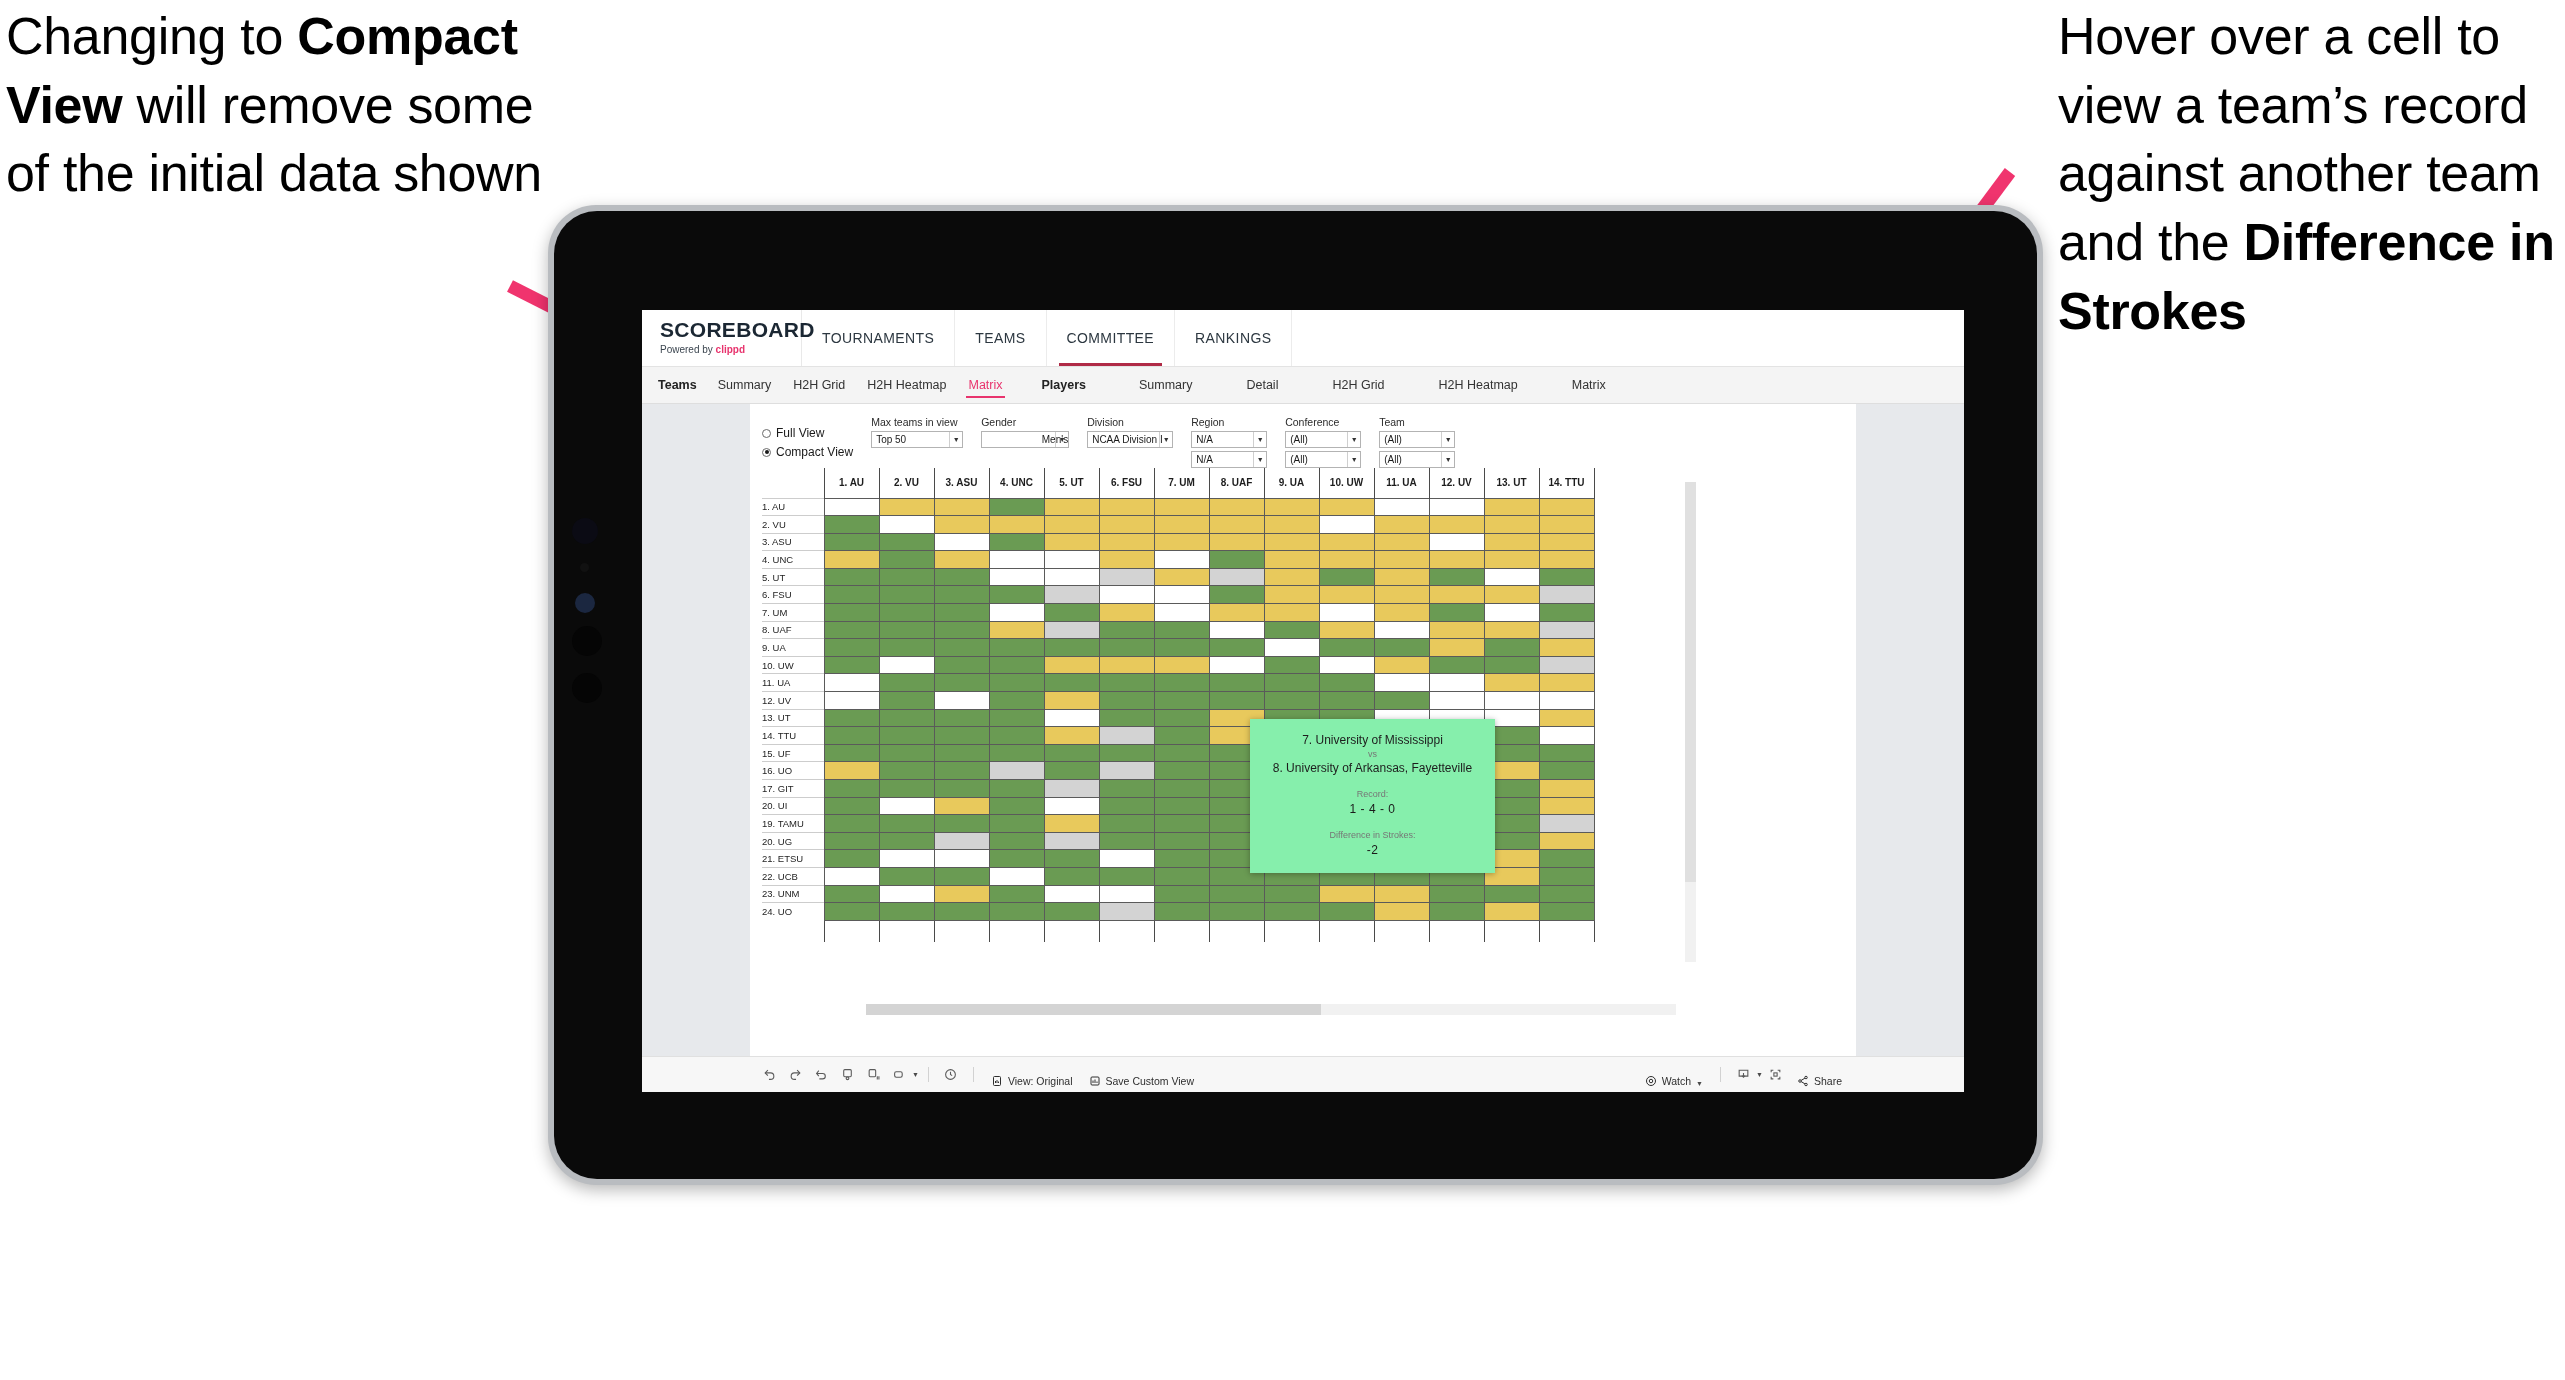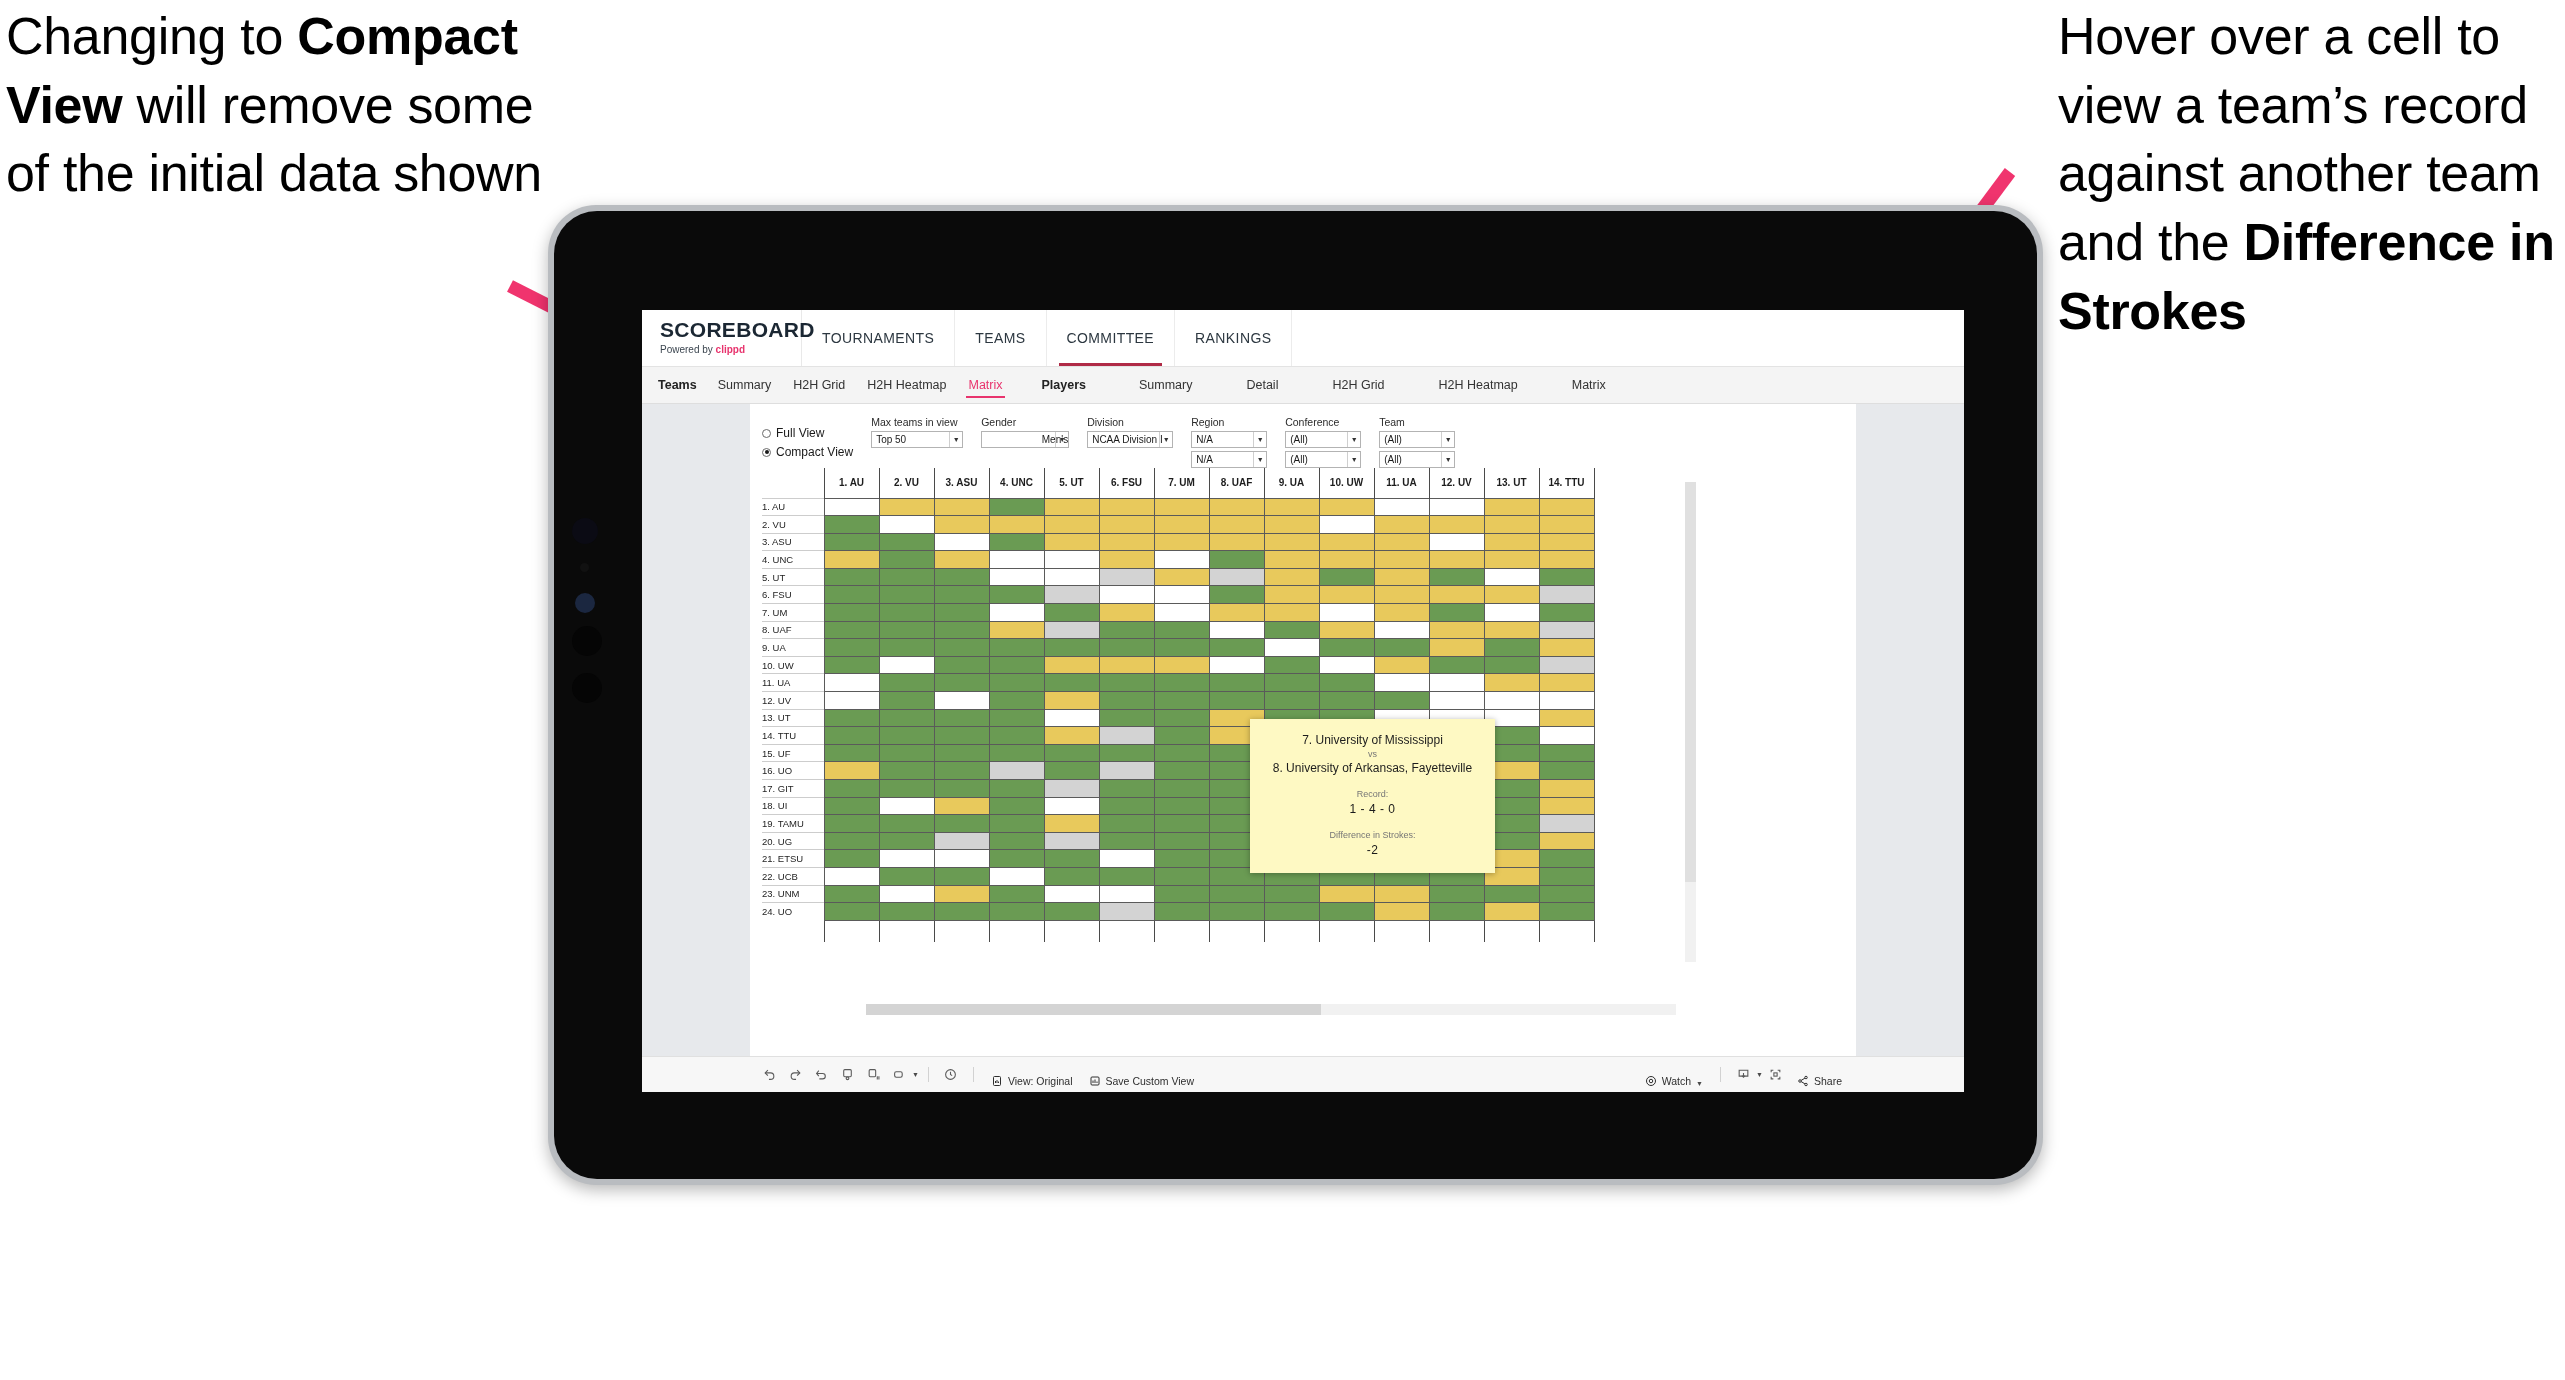--- a/index.html
+++ b/index.html
@@ -192,21 +192,21 @@
   #vscroll {
     position: absolute; left: 935px; top: 78px;
     width: 11px; height: 480px; background: #f1f1f1;
   }
   #vscroll-thumb { width: 11px; height: 400px; background: #e0e0e0; }
 
   
   #tooltip {
     position: absolute; left: 500px; top: 315px;
     width: 245px; padding: 14px 10px 16px;
-    background: #fef9c3;
+    background: #86efac;
     box-shadow: 0 1px 6px rgba(0,0,0,.32);
     text-align: center; z-index: 20;
   }
   #tt-team-a, #tt-team-b { font-size: 12px; color: #1d1d1d; font-weight: 400; }
   #tt-vs { font-size: 9px; color: #767676; margin: 2px 0; }
   .tt-lab { font-size: 9px; color: #767676; margin-top: 14px; }
   .tt-val { font-size: 12px; color: #1a1a1a; margin-top: 3px; letter-spacing: .5px; }
 
   
   #toolbar {
@@ -695,21 +695,21 @@
                       <td class="cell g"></td>
                       <td class="cell g"></td>
                       <td class="cell g"></td>
                       <td class="cell g"></td>
                       <td class="cell g"></td>
                       <td class="cell g"></td>
                       <td class="cell g"></td>
                       <td class="cell y"></td>
                     </tr>
                     <tr>
-                      <td class="rowlab">18. UI</td>
+                      <td class="rowlab">20. UI</td>
                       <td class="cell g"></td>
                       <td class="cell w"></td>
                       <td class="cell y"></td>
                       <td class="cell g"></td>
                       <td class="cell w"></td>
                       <td class="cell g"></td>
                       <td class="cell g"></td>
                       <td class="cell g"></td>
                       <td class="cell g"></td>
                       <td class="cell g"></td>

